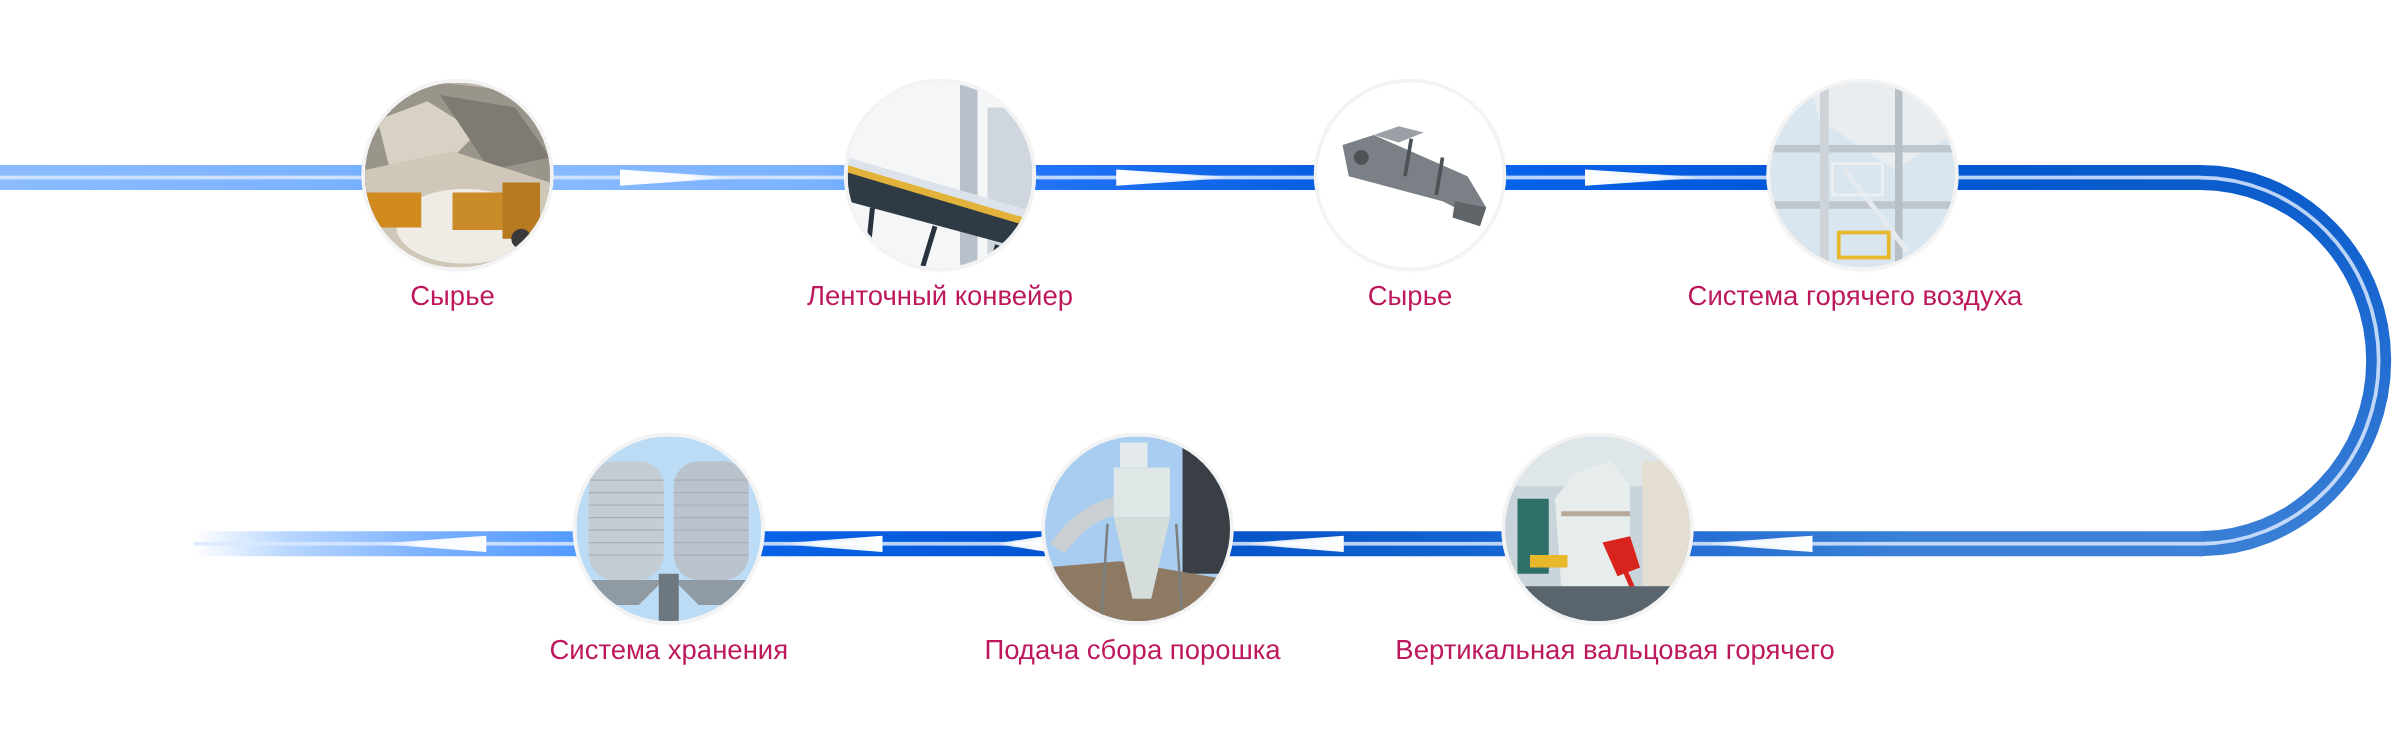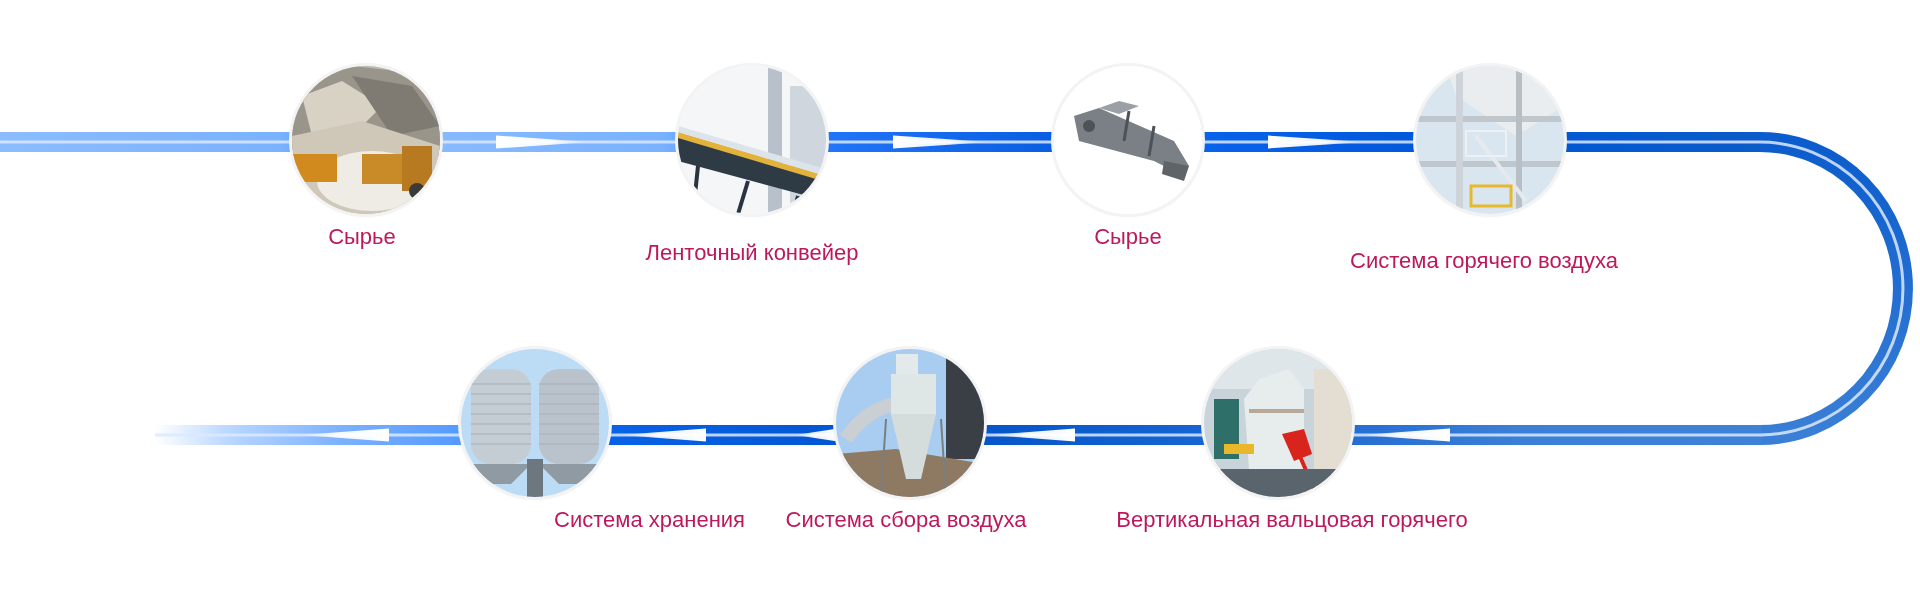--- a/index.html
+++ b/index.html
@@ -126,21 +126,21 @@
     <rect x="90" y="0" width="14" height="148" fill="#b8c0cc"></rect>
     <rect x="112" y="20" width="36" height="128" fill="#cfd6de"></rect>
     <polygon points="0,70 148,115 148,135 0,95" fill="#2e3a44"></polygon>
     <polygon points="0,66 148,110 148,116 0,72" fill="#e3b23a"></polygon>
     <polygon points="0,60 148,103 148,110 0,66" fill="#dde3ea"></polygon>
     <line x1="20" y1="100" x2="15" y2="148" stroke="#2a3440" stroke-width="4"></line>
     <line x1="70" y1="115" x2="60" y2="148" stroke="#2a3440" stroke-width="4"></line>
     <line x1="120" y1="130" x2="115" y2="148" stroke="#2a3440" stroke-width="4"></line>
   </svg>
 </div>
-<div class="label" style="left:542px; top:240px;">Ленточный конвейер</div>
+<div class="label" style="left:542px; top:224px;">Ленточный конвейер</div>
 
 <div class="node" style="left:1054px; top:66px;">
   <svg viewBox="0 0 148 148">
     <rect width="148" height="148" fill="#ffffff"></rect>
     <polygon points="20,50 45,42 120,75 135,100 120,105 100,95 25,75" fill="#7a8085"></polygon>
     <polygon points="45,42 65,35 85,40 65,48" fill="#9aa0a5"></polygon>
     <polygon points="110,95 135,100 130,115 108,108" fill="#5e6468"></polygon>
     <line x1="75" y1="45" x2="70" y2="75" stroke="#4c5256" stroke-width="3"></line>
     <line x1="100" y1="60" x2="95" y2="90" stroke="#4c5256" stroke-width="3"></line>
     <circle cx="35" cy="60" r="6" fill="#4c5256"></circle>
@@ -154,21 +154,21 @@
     <polygon points="30,0 148,0 148,40 100,70 40,30" fill="#e9edf0"></polygon>
     <rect x="0" y="50" width="148" height="6" fill="#bfc6cc"></rect>
     <rect x="0" y="95" width="148" height="6" fill="#bfc6cc"></rect>
     <rect x="40" y="0" width="7" height="148" fill="#cdd3d8"></rect>
     <rect x="100" y="0" width="6" height="148" fill="#b7bec4"></rect>
     <line x1="60" y1="70" x2="110" y2="135" stroke="#e6eaee" stroke-width="4"></line>
     <rect x="50" y="65" width="40" height="25" fill="none" stroke="#eef1f4" stroke-width="2"></rect>
     <rect x="55" y="120" width="40" height="20" fill="none" stroke="#e7b72c" stroke-width="3"></rect>
   </svg>
 </div>
-<div class="label" style="left:1274px; top:224px;margin-top:24px;">Система горячего воздуха</div>
+<div class="label" style="left:1274px; top:224px;">Система горячего воздуха</div>
 
 <div class="node" style="left:1204px; top:349px;">
   <svg viewBox="0 0 148 148">
     <rect width="148" height="148" fill="#c9d3da"></rect>
     <rect x="0" y="0" width="148" height="40" fill="#dfe6ea"></rect>
     <rect x="110" y="20" width="38" height="100" fill="#e4ddd2"></rect>
     <rect x="10" y="50" width="25" height="60" fill="#2f6f6a"></rect>
     <polygon points="55,30 85,20 100,40 100,120 45,120 40,50" fill="#e7ecec"></polygon>
     <rect x="45" y="60" width="55" height="4" fill="#b8a89a"></rect>
     <polygon points="78,85 100,80 108,105 90,112" fill="#d8241c"></polygon>
@@ -185,21 +185,21 @@
     <rect x="110" y="0" width="38" height="110" fill="#3a3f46"></rect>
     <polygon points="0,105 60,100 148,115 148,148 0,148" fill="#8e7a62"></polygon>
     <path d="M10 90 Q 30 60 60 55" stroke="#c9cfd2" stroke-width="14" fill="none"></path>
     <rect x="60" y="5" width="22" height="20" fill="#e4eaeb"></rect>
     <rect x="55" y="25" width="45" height="40" fill="#dfe6e6"></rect>
     <polygon points="55,65 100,65 85,130 70,130" fill="#d5dcdc"></polygon>
     <line x1="50" y1="70" x2="45" y2="148" stroke="#7a7f7e" stroke-width="2"></line>
     <line x1="105" y1="70" x2="110" y2="148" stroke="#7a7f7e" stroke-width="2"></line>
   </svg>
 </div>
-<div class="label" style="left:696px; top:507px;">Система сбора воздуха</div>
+<div class="label" style="left:696px; top:507px;">Подача сбора порошка</div>
 
 <div class="node" style="left:461px; top:349px;">
   <svg viewBox="0 0 148 148">
     <rect width="148" height="148" fill="#bcdcf5"></rect>
     <rect x="10" y="20" width="60" height="95" rx="20" fill="#c4ccd4"></rect>
     <rect x="78" y="20" width="60" height="95" rx="20" fill="#bac3cb"></rect>
     <g stroke="#a5afb8" stroke-width="1">
       <line x1="10" y1="35" x2="70" y2="35"></line>
         <line x1="10" y1="45" x2="70" y2="45"></line>
       <line x1="10" y1="55" x2="70" y2="55"></line>
@@ -213,13 +213,13 @@
       <line x1="78" y1="65" x2="138" y2="65"></line>
         <line x1="78" y1="75" x2="138" y2="75"></line>
       <line x1="78" y1="85" x2="138" y2="85"></line>
         <line x1="78" y1="95" x2="138" y2="95"></line>
     </g>
     <polygon points="10,115 70,115 50,135 30,135" fill="#8f9aa3"></polygon>
     <polygon points="78,115 138,115 118,135 98,135" fill="#8f9aa3"></polygon>
     <rect x="66" y="110" width="16" height="38" fill="#6d7780"></rect>
   </svg>
 </div>
-<div class="label" style="left:325px; top:507px;text-align:right;">Система хранения</div>
+<div class="label" style="left:325px; top:507px;">Система хранения</div>
 
 </body></html>

